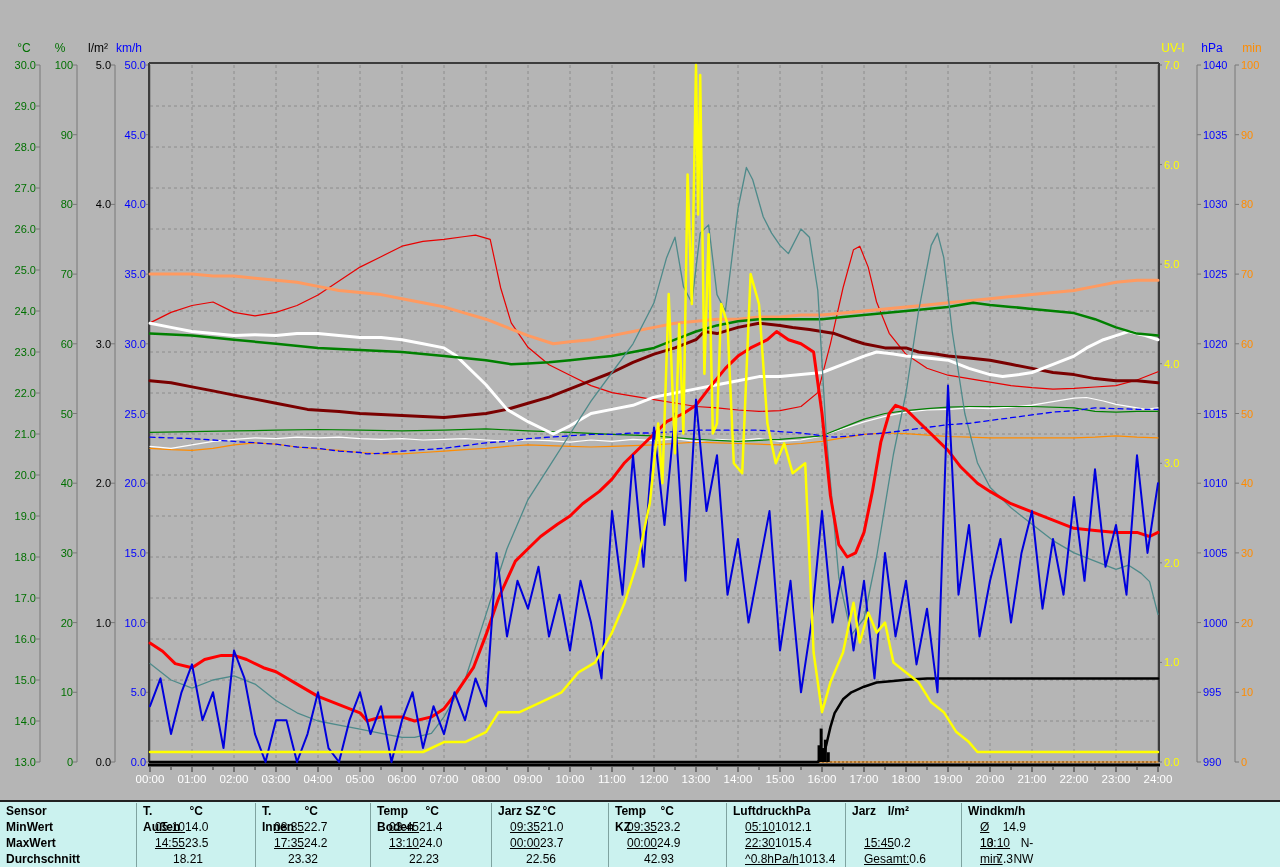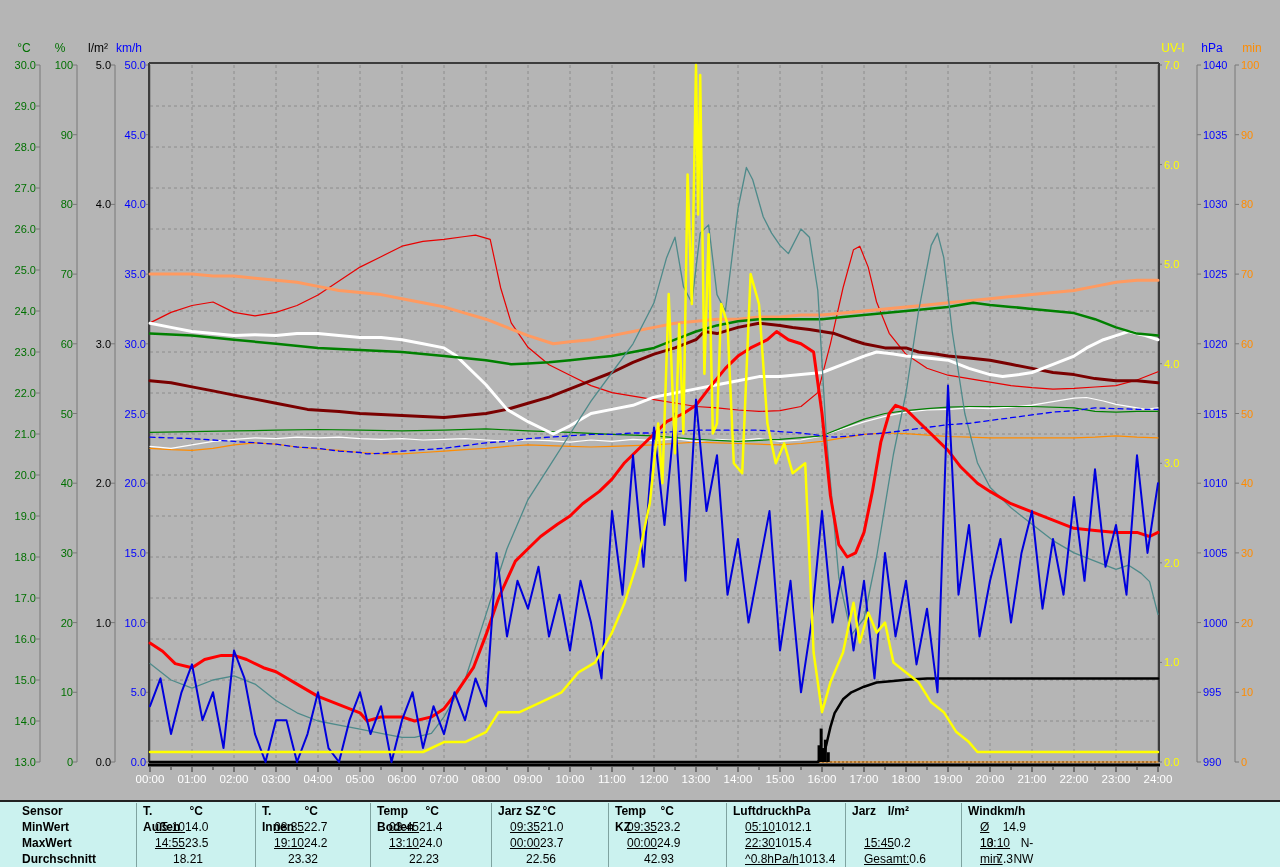--- a/index.html
+++ b/index.html
@@ -9,21 +9,21 @@
          color:#ffffff;font-size:15px;}
   .watermark{position:absolute;top:8px;right:4px;color:#ff0000;font-size:12px;}
   .legend-item{position:absolute;height:13px;font-size:12px;white-space:nowrap;}
   .legend-item .sw{display:inline-block;width:10px;height:10px;margin-right:5px;
                    vertical-align:-1px;border:1px solid rgba(0,0,0,0.25);}
   #chart-svg{position:absolute;left:0;top:0;}
   #stats{position:absolute;left:0;top:800px;width:1280px;height:67px;
          background:#cbf2ef;border-top:2px solid #222;box-sizing:border-box;
          display:grid;grid-template-columns:88px 119px 115px 121px 117px 118px 119px 116px 104px 1fr;
          grid-auto-rows:16px;font-size:12px;color:#000;padding-top:1px;}
-  .rowlab{font-weight:bold;padding-left:6px;line-height:16px;margin-left:16px;}
+  .rowlab{font-weight:bold;padding-left:6px;line-height:16px;}
   .scell{border-left:1px solid #7fa3a0;line-height:16px;display:flex;
          justify-content:space-between;padding:0 4px 0 6px;box-sizing:border-box;margin-left:48px;}
   .scell.nob{border-left:none;}
   .scell .hn{font-weight:bold;}
   .scell .hu{font-weight:bold;}
   .scell .t{padding-left:12px;text-decoration:underline;}
   .scell .v{text-align:right;}
 </style>
 </head>
 <body>
@@ -475,21 +475,21 @@
         <span class="t">Ø 10 min.</span>
         <span class="v">14.9</span>
       </div>
       <div class="scell nob"></div>
       <div class="rowlab">MaxWert</div>
       <div class="scell">
         <span class="t">14:55</span>
         <span class="v">23.5</span>
       </div>
       <div class="scell">
-        <span class="t">19:10</span>
+        <span class="t">17:35</span>
         <span class="v">24.2</span>
       </div>
       <div class="scell">
         <span class="t">13:10</span>
         <span class="v">24.0</span>
       </div>
       <div class="scell">
         <span class="t">00:00</span>
         <span class="v">23.7</span>
       </div>

